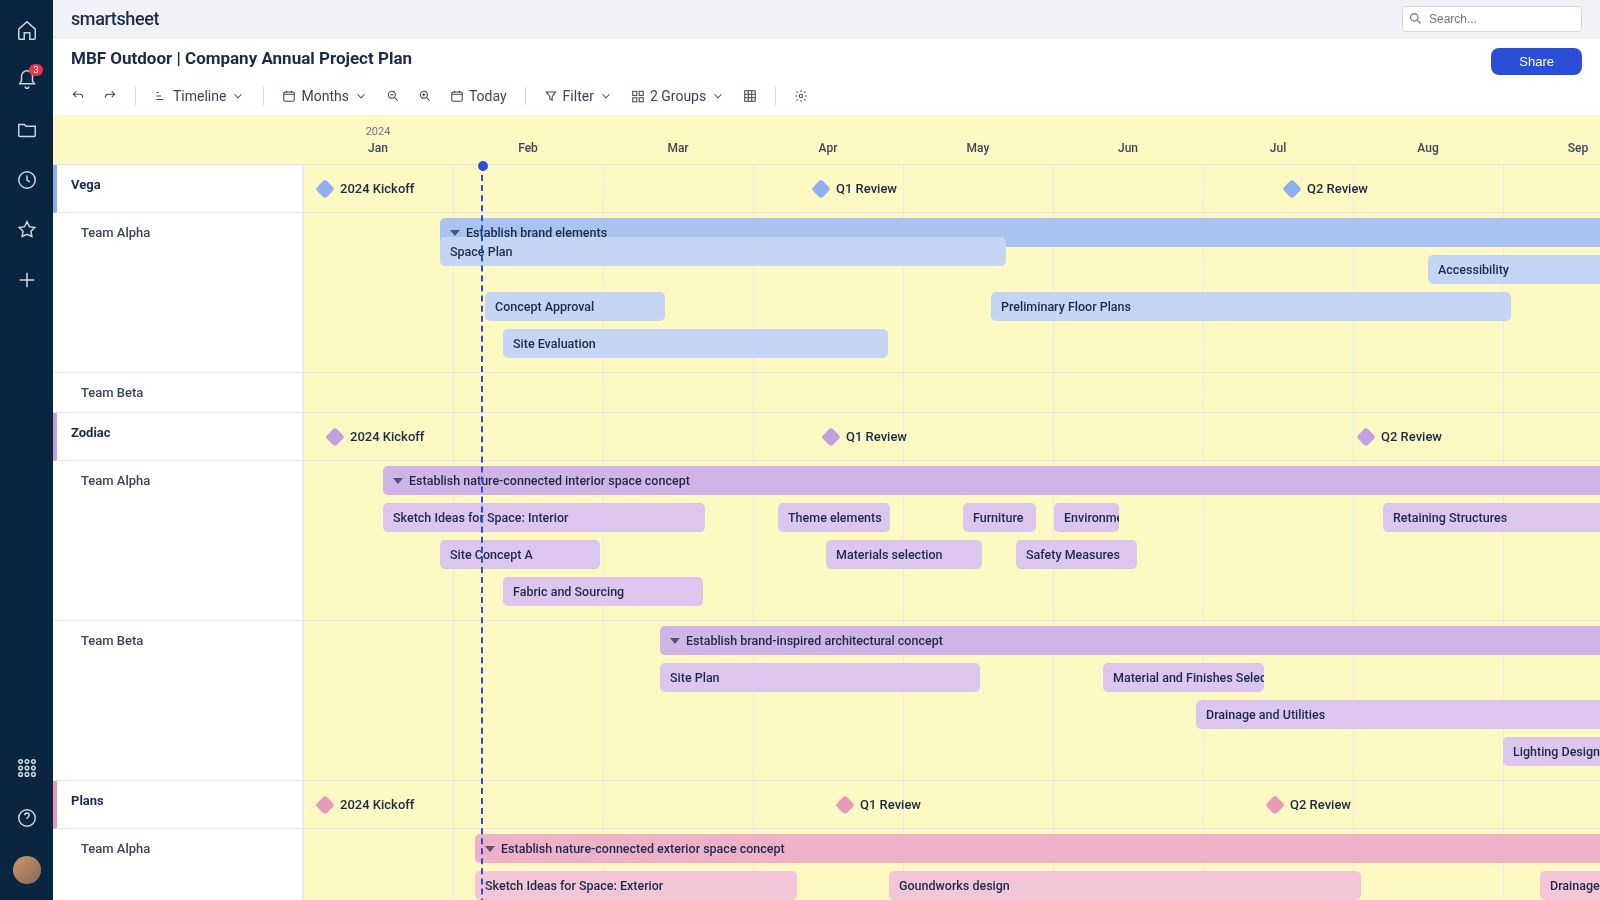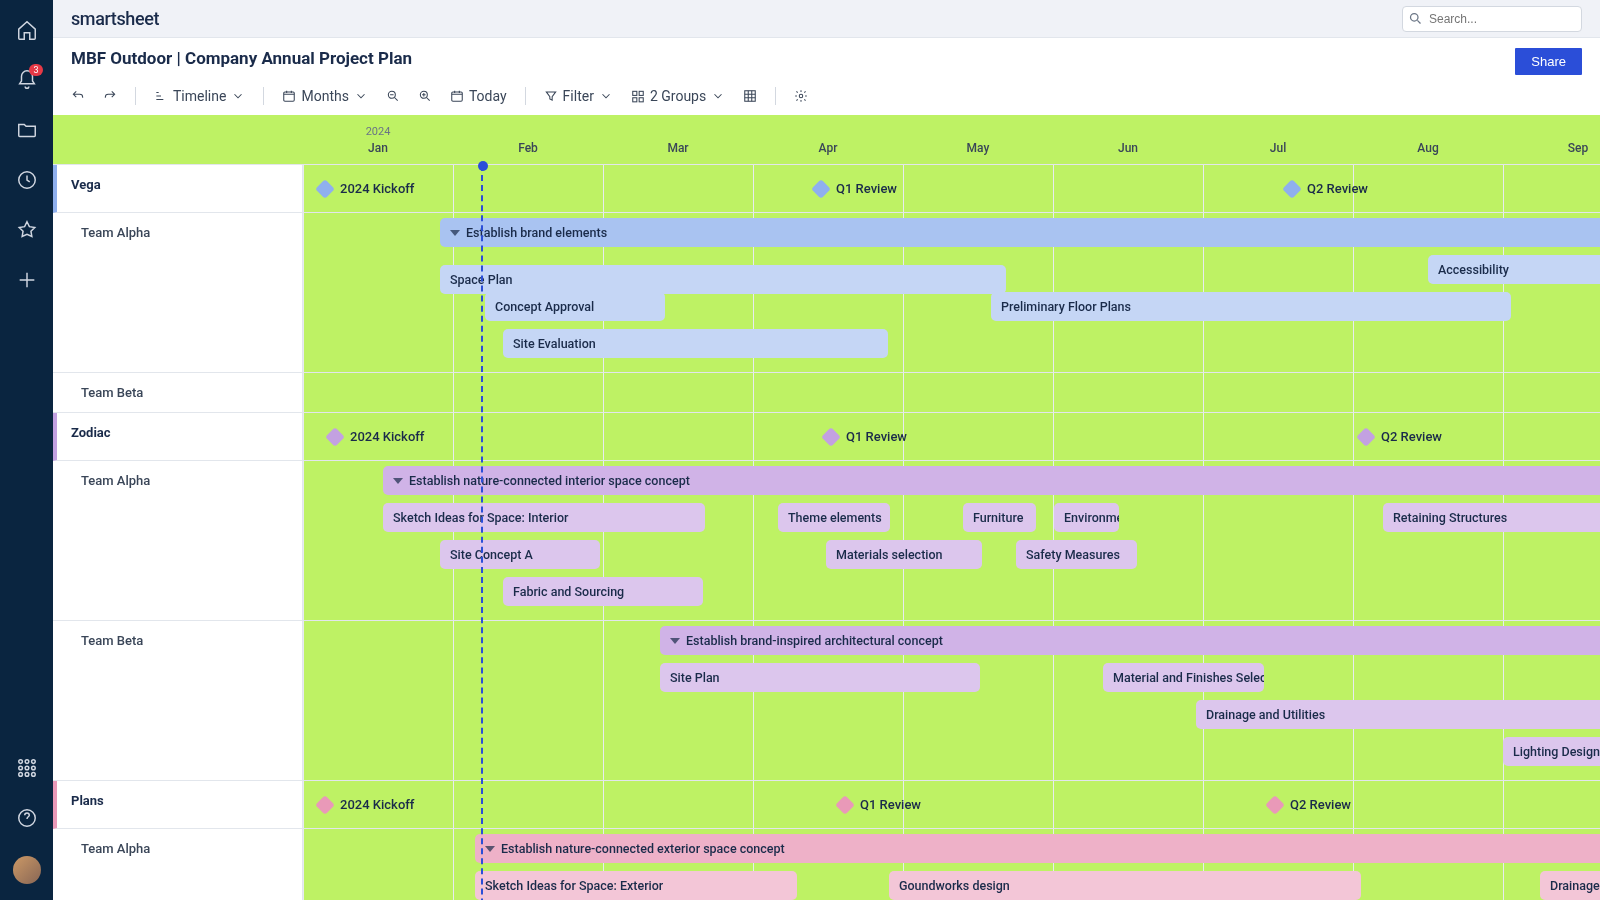--- a/index.html
+++ b/index.html
@@ -22,28 +22,28 @@
 .logo{font-size:18px;font-weight:500;color:#1a2b4a;letter-spacing:-0.4px;}
 .topbar-spacer{flex:1;}
 .search{position:relative;}
 .search input{width:180px;height:26px;border:1px solid #d3d8e0;border-radius:4px;padding:0 8px 0 26px;font-size:12px;background:#fff;}
 .search svg{position:absolute;left:6px;top:5px;width:15px;height:15px;stroke:#6a7585;fill:none;stroke-width:2;}
 
 
 .dochdr{background:#fff;border-top:1px solid #e2e6ec;padding:10px 18px 0;}
 .docrow1{display:flex;align-items:flex-start;}
 .doctitle{font-size:17px;font-weight:700;color:#1a2b4a;}
-.sharebtn{margin-left:auto;background:#2b4ed8;color:#fff;border:none;border-radius:1px;padding:6px 16px;font-size:13px;font-weight:500;cursor:pointer;}
+.sharebtn{margin-left:auto;background:#2b4ed8;color:#fff;border:none;border-radius:8px;padding:6px 28px;font-size:13px;font-weight:500;cursor:pointer;}
 .toolbar{display:flex;align-items:center;gap:18px;padding:12px 0 10px;font-size:14px;color:#3a4658;}
 .tbtn{display:flex;align-items:center;gap:5px;cursor:pointer;color:#3a4658;}
 .tbtn svg{width:14px;height:14px;stroke:#3a4658;fill:none;stroke-width:1.8;}
 .tsep{width:1px;height:18px;background:#d3d8e0;}
 
 
-.timeline{flex:1;background:#bef264;position:relative;overflow:hidden;}
+.timeline{flex:1;background:#fef9c3;position:relative;overflow:hidden;}
 .thdr{height:50px;border-bottom:1px solid #e2e6ec;position:relative;}
 .year{position:absolute;top:10px;font-size:11px;color:#6a7585;transform:translateX(-50%);}
 .month{position:absolute;top:26px;font-size:12px;color:#3a4658;font-weight:500;transform:translateX(-50%);}
 
 .tbody{position:relative;}
 .rowlabel{position:absolute;left:0;width:250px;border-right:1px solid #e2e6ec;border-bottom:1px solid #e2e6ec;background:#fff;display:flex;align-items:flex-start;padding:12px 14px;font-size:13px;color:#1a2b4a;}
 .rowlabel.proj{font-weight:700;border-left:4px solid;}
 .rowlabel.team{padding-left:28px;color:#3a4658;font-weight:500;}
 .gridline{position:absolute;top:0;bottom:0;width:1px;background:#e8ebf0;}
 .today-line{position:absolute;top:0;bottom:0;width:1px;border-left:2px dashed #2b4ed8;z-index:3;}
@@ -278,21 +278,21 @@
               <span>Q2 Review</span>
             </div>
         </div>
 
         <div class="rowlabel team" style="top:48px;height:160px">Team Alpha</div>
         <div class="row" style="top:48px;height:160px">
           <div class="bar c-blue-m" style="left:137px;top:5px;width:1200px">
               <span class="tri"></span>
               <span>Establish brand elements</span>
             </div>
-          <div class="bar c-blue-l" style="left:137px;top:52px;width:566px">Space Plan</div>
+          <div class="bar c-blue-l" style="left:137px;top:24px;width:566px">Space Plan</div>
           <div class="bar c-blue-l" style="left:1125px;top:42px;width:220px">Accessibility</div>
           <div class="bar c-blue-l" style="left:182px;top:79px;width:180px">Concept Approval</div>
           <div class="bar c-blue-l" style="left:688px;top:79px;width:520px">Preliminary Floor Plans</div>
           <div class="bar c-blue-l" style="left:200px;top:116px;width:385px">Site Evaluation</div>
         </div>
 
         <div class="rowlabel team" style="top:208px;height:40px">Team Beta</div>
         <div class="row" style="top:208px;height:40px"></div>
 
         <div class="rowlabel proj" style="top:248px;height:48px;border-left-color:#c3a1e1">Zodiac</div>

